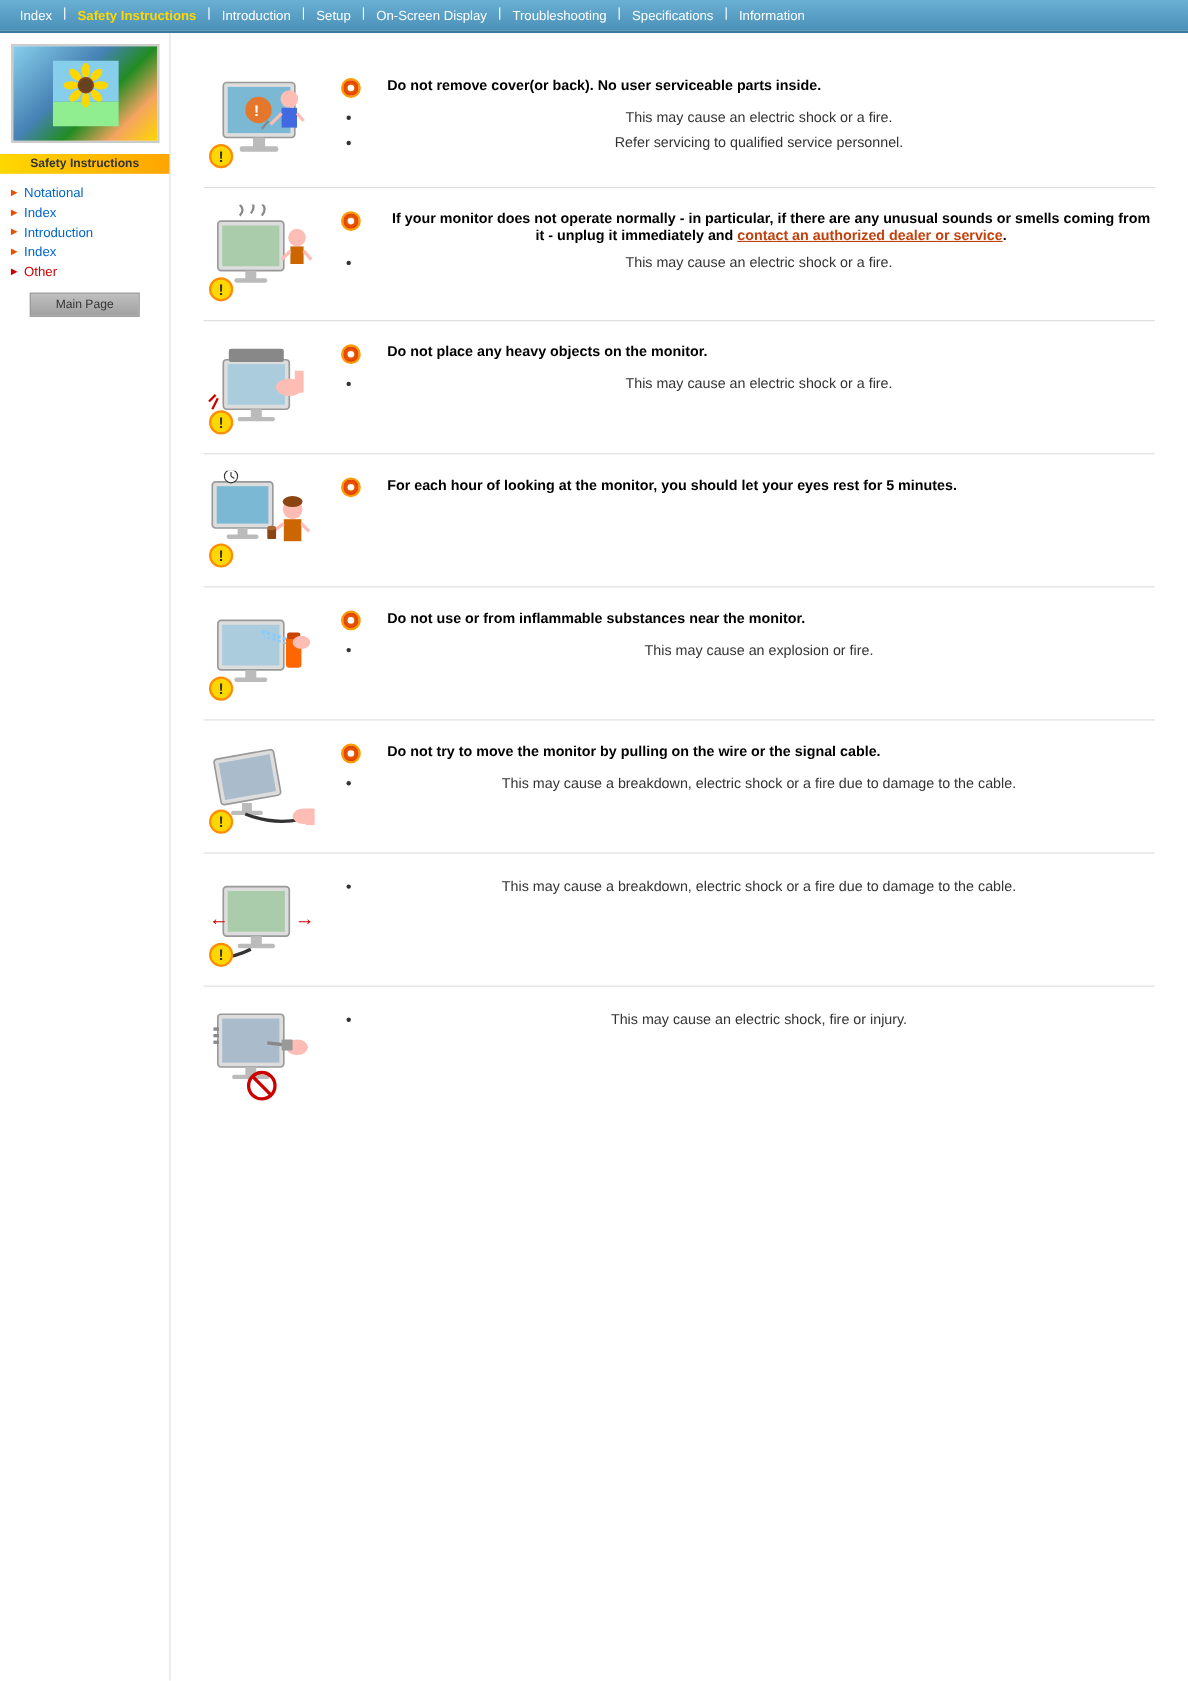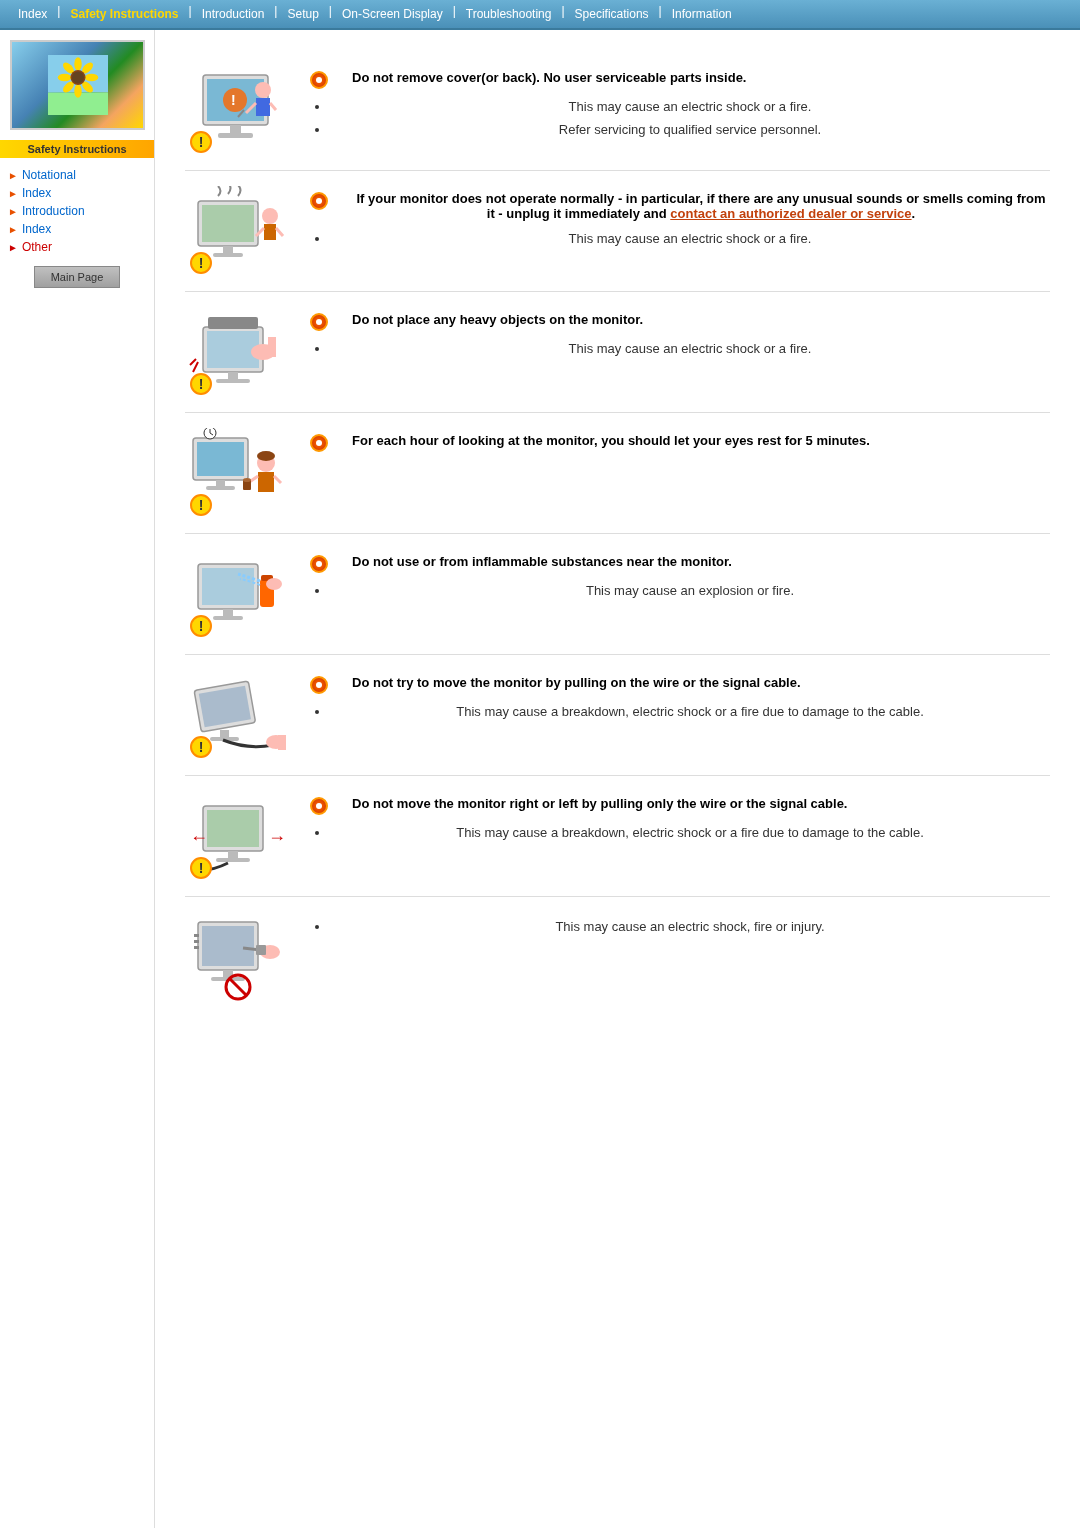--- a/index.html
+++ b/index.html
@@ -102,21 +102,21 @@
     .main-page-btn {
       display: block;
       margin: 10px auto;
       background: linear-gradient(to bottom, #c0c0c0, #a0a0a0);
       border: 1px solid #888;
       color: #333;
       font-size: 11px;
       padding: 4px 12px;
       cursor: pointer;
       text-align: center;
-      width: 86px;
+      width: 100px;
     }
 
     
     .content {
       flex: 1;
       padding: 20px 30px;
     }
 
     
     .safety-item {
@@ -492,24 +492,20 @@
           <rect x="28" y="67" width="34" height="4" rx="2" fill="#bbb"></rect>
 
           <path d="M 40 72 Q 20 82 5 78" stroke="#333" stroke-width="3" fill="none"></path>
 
           <text x="2" y="50" font-size="18" fill="#cc0000" font-weight="bold">←</text>
           <text x="80" y="50" font-size="18" fill="#cc0000" font-weight="bold">→</text>
         </svg>
         <div class="exclaim-badge">!</div>
       </div>
       <div class="item-text">
-        <div class="item-header">
-          <span class="warning-icon"></span>
-          <span class="item-title">Do not move the monitor right or left by pulling only the wire or the signal cable.</span>
-        </div>
         <ul class="item-bullets">
           <li>This may cause a breakdown, electric shock or a fire due to damage to the cable.</li>
         </ul>
       </div>
     </div>
 
     <div class="safety-item">
       <div class="item-image">
         <svg viewBox="0 0 100 90" width="100" height="90">
 

